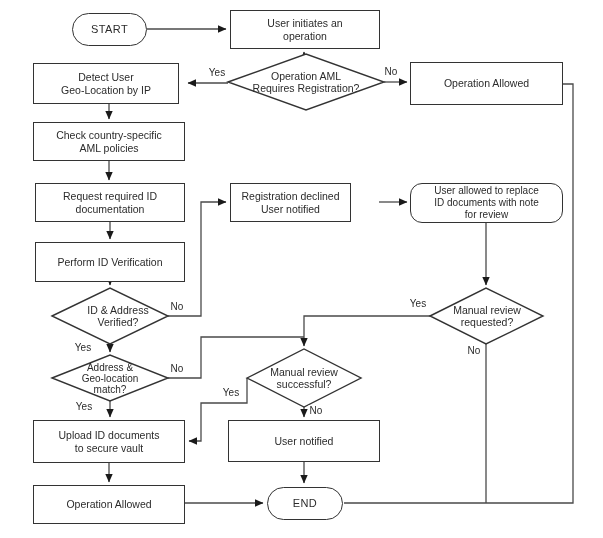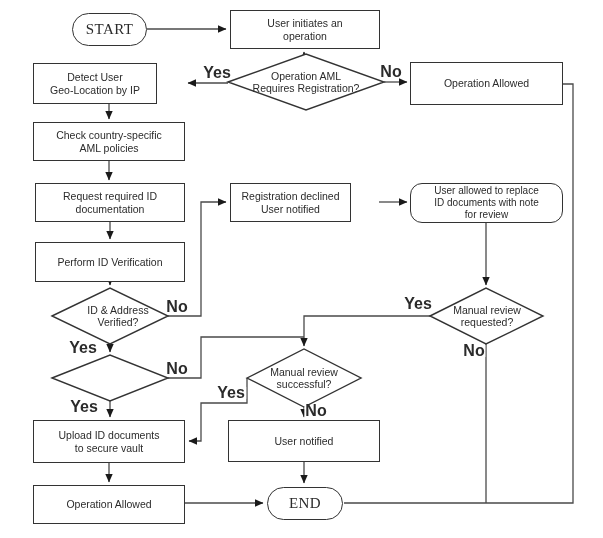--- a/index.html
+++ b/index.html
@@ -15,29 +15,29 @@
     overflow:hidden;
   }
   .stage svg{position:absolute;left:0;top:0;}
   .edge{stroke:var(--line);fill:none;stroke-width:1.3px;}
   .shape{stroke:var(--border);fill:#ffffff;stroke-width:1.4px;}
   .node{
     position:absolute;box-sizing:border-box;border:1.4px solid var(--border);
     background:#ffffff;display:flex;align-items:center;justify-content:center;
     text-align:center;white-space:pre-line;font-size:10.5px;line-height:12.5px;
   }
-  .pill{border-radius:17px;font-size:15px;letter-spacing:.4px;font-family:Liberation Serif, serif;}
+  .pill{border-radius:17px;font-size:11px;letter-spacing:.4px;}
   .dlabel{
     position:absolute;transform:translate(-50%,-50%);text-align:center;
     white-space:pre-line;font-size:10.5px;line-height:12px;pointer-events:none;
   }
   .dlabel.small{font-size:10px;line-height:11px;}
   .elabel{
-    position:absolute;transform:translate(-50%,-50%);font-size:16px;
-    background:#ffffff;padding:0 1px;line-height:12px;font-weight:bold;
+    position:absolute;transform:translate(-50%,-50%);font-size:10px;
+    background:#ffffff;padding:0 1px;line-height:12px;
   }
 </style>
 </head>
 <body>
 
 <div class="stage">
 
   <svg width="603" height="538" viewBox="0 0 603 538">
     <defs>
       <marker id="arr" markerWidth="9" markerHeight="9" refX="8" refY="4.5" orient="auto" markerUnits="userSpaceOnUse">
@@ -72,21 +72,21 @@
     <polygon class="shape" points="52,316 110,288 168,316 110,344"></polygon>
     <polygon class="shape" points="430,316 486,288 543,316 486,344"></polygon>
     <polygon class="shape" points="52,378 110,355 168,378 110,401"></polygon>
     <polygon class="shape" points="247,378 304,349 361,378 304,407"></polygon>
   </svg>
 
   <div class="node pill" style="left:72px;top:13px;width:75px;height:33px;">START</div>
   <div class="node" style="left:230px;top:10px;width:150px;height:39px;">User initiates an
 operation</div>
   <div class="node" style="left:410px;top:62px;width:153px;height:43px;">Operation Allowed</div>
-  <div class="node" style="left:33px;top:63px;width:124px;height:41px;">Detect User
+  <div class="node" style="left:33px;top:63px;width:146px;height:41px;">Detect User
 Geo-Location by IP</div>
   <div class="node" style="left:33px;top:122px;width:152px;height:39px;">Check country-specific
 AML policies</div>
   <div class="node" style="left:35px;top:183px;width:150px;height:39px;">Request required ID
 documentation</div>
   <div class="node" style="left:35px;top:242px;width:150px;height:40px;">Perform ID Verification</div>
   <div class="node" style="left:230px;top:183px;width:121px;height:39px;">Registration declined
 User notified</div>
   <div class="node" style="left:410px;top:183px;width:153px;height:40px;font-size:10px;line-height:12px;border-radius:12px;">User allowed to replace
 ID documents with note
@@ -96,20 +96,23 @@
   <div class="node" style="left:228px;top:420px;width:152px;height:42px;">User notified</div>
   <div class="node" style="left:33px;top:485px;width:152px;height:39px;">Operation Allowed</div>
   <div class="node pill" style="left:267px;top:487px;width:76px;height:33px;">END</div>
 
   <div class="dlabel" style="left:306px;top:82px;width:140px;">Operation AML
 Requires Registration?</div>
   <div class="dlabel" style="left:118px;top:316px;width:100px;">ID &amp; Address
 Verified?</div>
   <div class="dlabel" style="left:487px;top:316px;width:100px;">Manual review
 requested?</div>
+  <div class="dlabel small" style="left:110px;top:378px;width:90px;">Address &amp;
+Geo-location
+match?</div>
   <div class="dlabel" style="left:304px;top:378px;width:100px;">Manual review
 successful?</div>
 
   <div class="elabel" style="left:217px;top:73px;">Yes</div>
   <div class="elabel" style="left:391px;top:72px;">No</div>
   <div class="elabel" style="left:177px;top:307px;">No</div>
   <div class="elabel" style="left:83px;top:348px;">Yes</div>
   <div class="elabel" style="left:177px;top:369px;">No</div>
   <div class="elabel" style="left:84px;top:407px;">Yes</div>
   <div class="elabel" style="left:418px;top:304px;">Yes</div>

